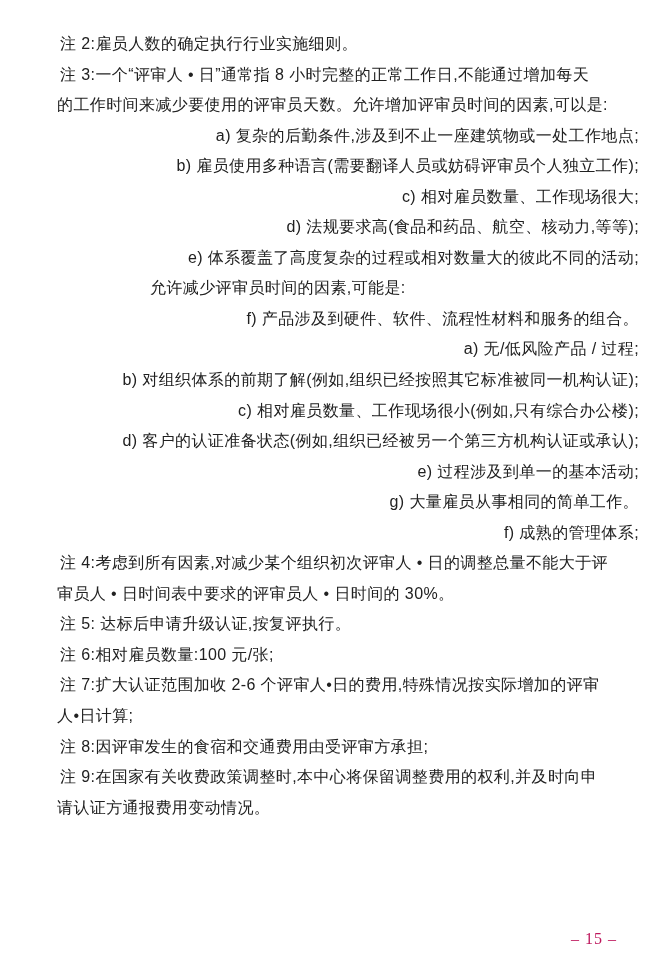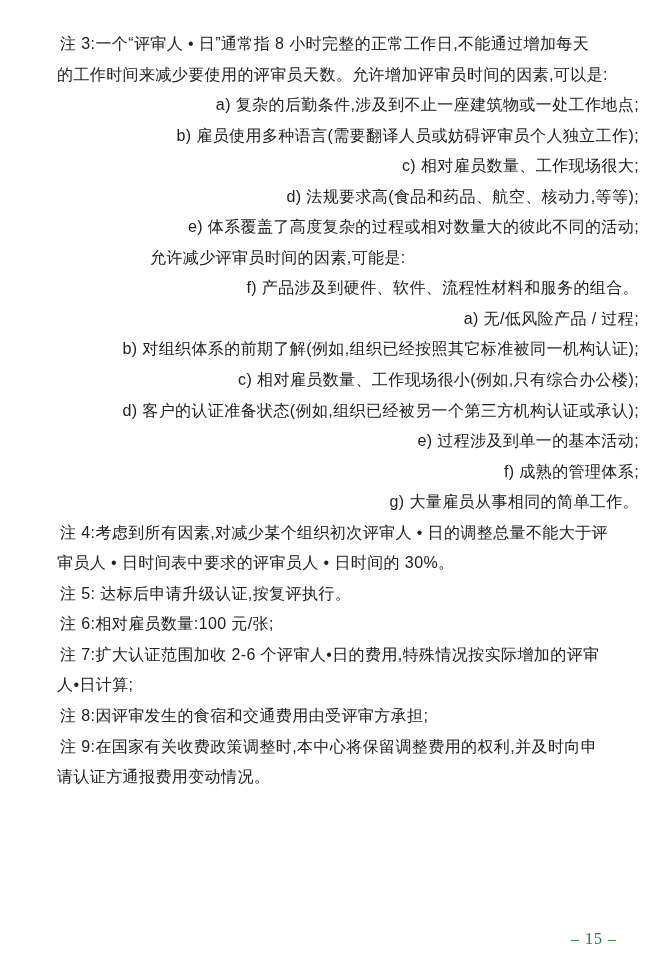--- a/index.html
+++ b/index.html
@@ -32,45 +32,46 @@
   .indent { padding-left: 31px; }   
   .flush  { padding-left: 0; margin-left: 28px; }      
   .list   { padding-left: 30px; text-align: right; }   
   .mid    { padding-left: 121px; }  
   .pagenum {
     position: absolute;
     top: 928px; right: 46px;
     font-family: "Liberation Serif", "DejaVu Serif", serif;
     font-size: 16px;
     line-height: 22px;
-    color: #15803d;
+    color: #be185d;
     letter-spacing: 1px;
   }
 </style>
 </head>
 <body>
 
 <div class="page">
   <div class="doc">
+    <p class="ln indent">注 2:雇员人数的确定执行行业实施细则。</p>
     <p class="ln indent">注 3:一个“评审人 • 日”通常指 8 小时完整的正常工作日,不能通过增加每天</p>
     <p class="ln flush">的工作时间来减少要使用的评审员天数。允许增加评审员时间的因素,可以是:</p>
     <p class="ln list">a) 复杂的后勤条件,涉及到不止一座建筑物或一处工作地点;</p>
     <p class="ln list">b) 雇员使用多种语言(需要翻译人员或妨碍评审员个人独立工作);</p>
     <p class="ln list">c) 相对雇员数量、工作现场很大;</p>
     <p class="ln list">d) 法规要求高(食品和药品、航空、核动力,等等);</p>
     <p class="ln list">e) 体系覆盖了高度复杂的过程或相对数量大的彼此不同的活动;</p>
     <p class="ln mid">允许减少评审员时间的因素,可能是:</p>
     <p class="ln list">f) 产品涉及到硬件、软件、流程性材料和服务的组合。</p>
     <p class="ln list">a) 无/低风险产品 / 过程;</p>
     <p class="ln list">b) 对组织体系的前期了解(例如,组织已经按照其它标准被同一机构认证);</p>
     <p class="ln list">c) 相对雇员数量、工作现场很小(例如,只有综合办公楼);</p>
     <p class="ln list">d) 客户的认证准备状态(例如,组织已经被另一个第三方机构认证或承认);</p>
     <p class="ln list">e) 过程涉及到单一的基本活动;</p>
+    <p class="ln list">g) 大量雇员从事相同的简单工作。</p>
     <p class="ln list">f) 成熟的管理体系;</p>
-    <p class="ln list">g) 大量雇员从事相同的简单工作。</p>
     <p class="ln indent">注 4:考虑到所有因素,对减少某个组织初次评审人 • 日的调整总量不能大于评</p>
     <p class="ln flush">审员人 • 日时间表中要求的评审员人 • 日时间的 30%。</p>
     <p class="ln indent">注 5: 达标后申请升级认证,按复评执行。</p>
     <p class="ln indent">注 6:相对雇员数量:100 元/张;</p>
     <p class="ln indent">注 7:扩大认证范围加收 2-6 个评审人•日的费用,特殊情况按实际增加的评审</p>
     <p class="ln flush">人•日计算;</p>
     <p class="ln indent">注 8:因评审发生的食宿和交通费用由受评审方承担;</p>
     <p class="ln indent">注 9:在国家有关收费政策调整时,本中心将保留调整费用的权利,并及时向申</p>
     <p class="ln flush">请认证方通报费用变动情况。</p>
   </div>

